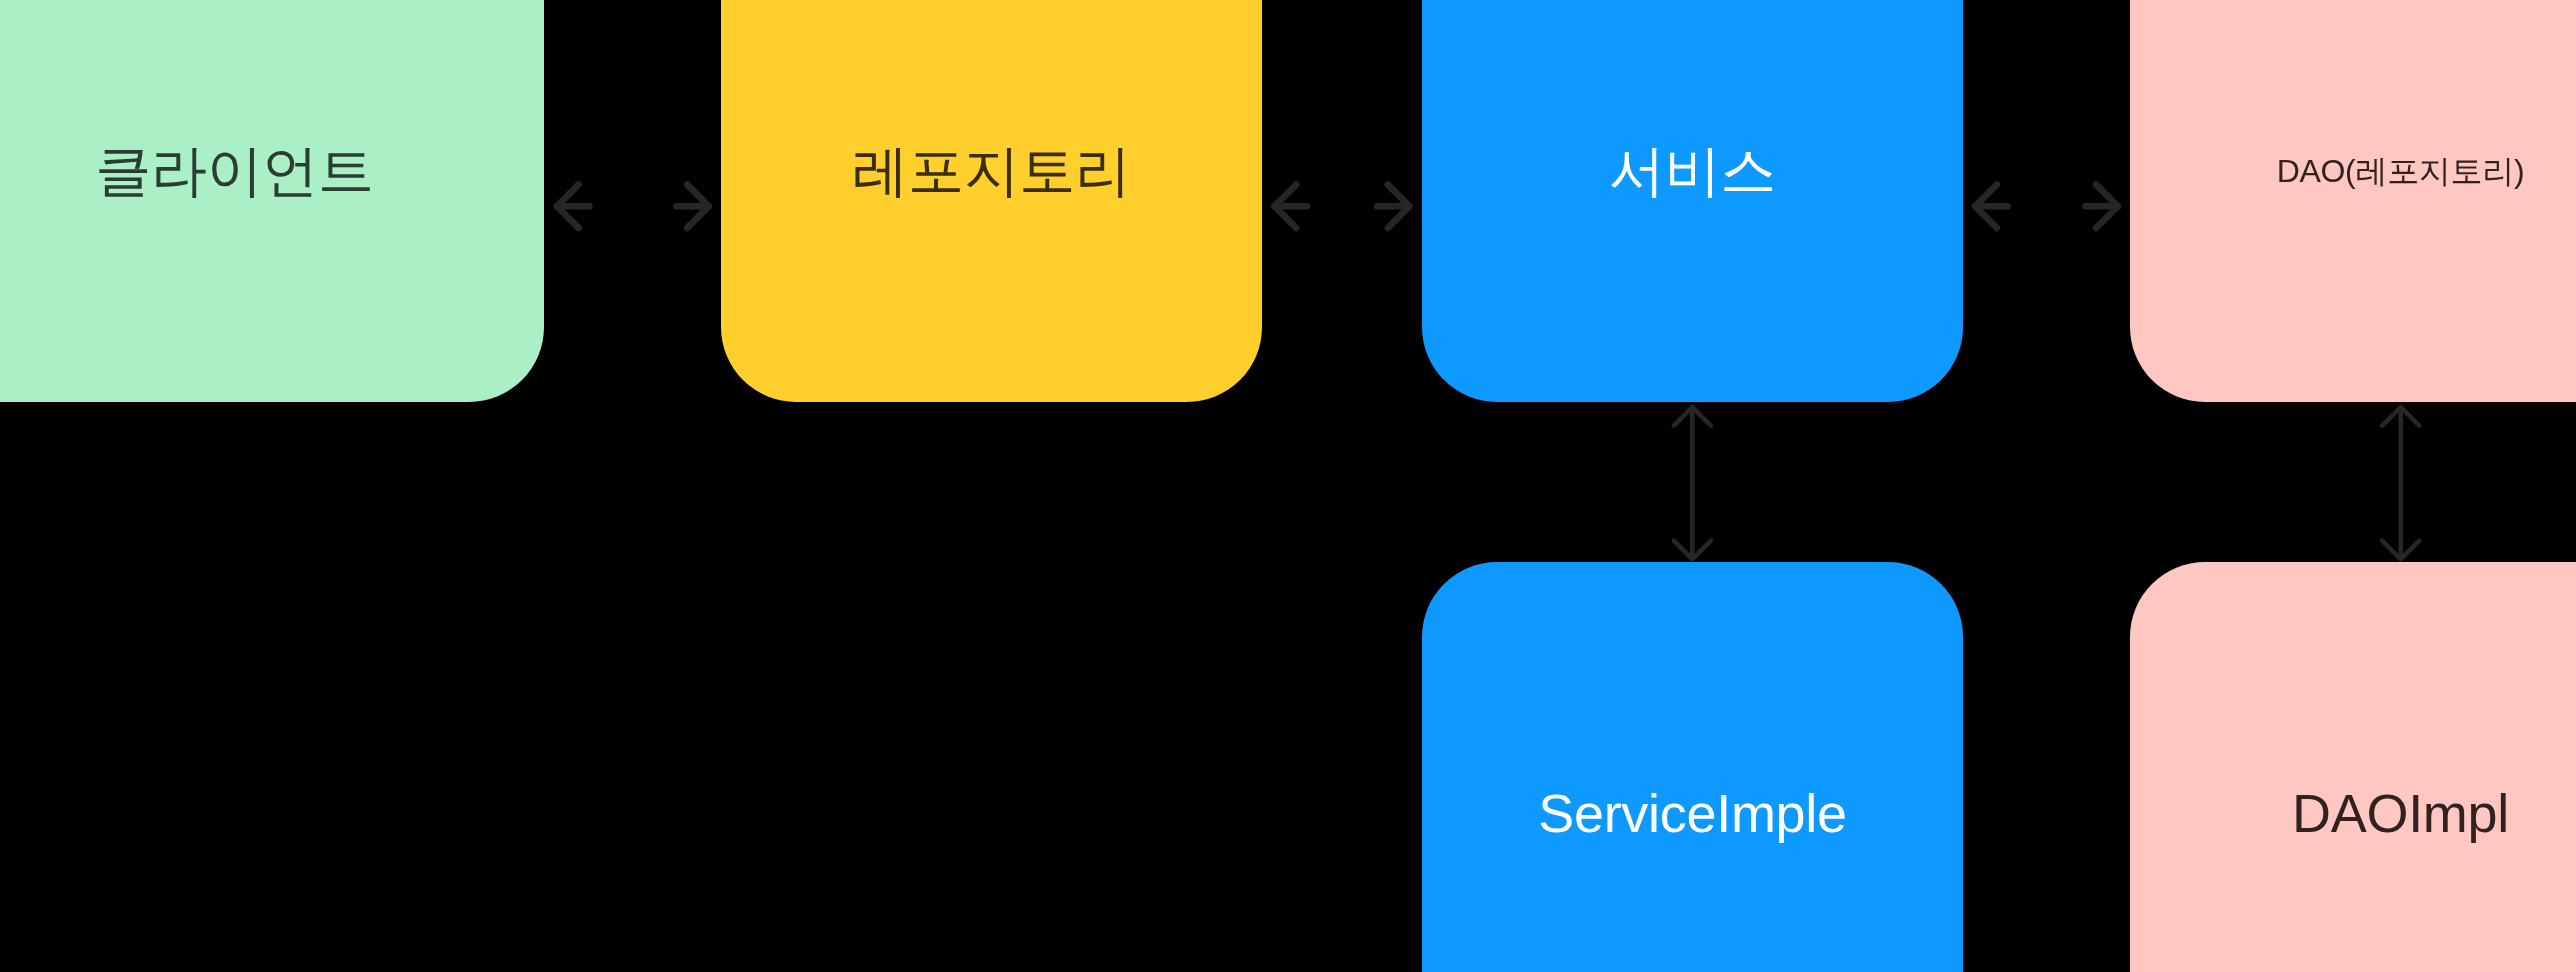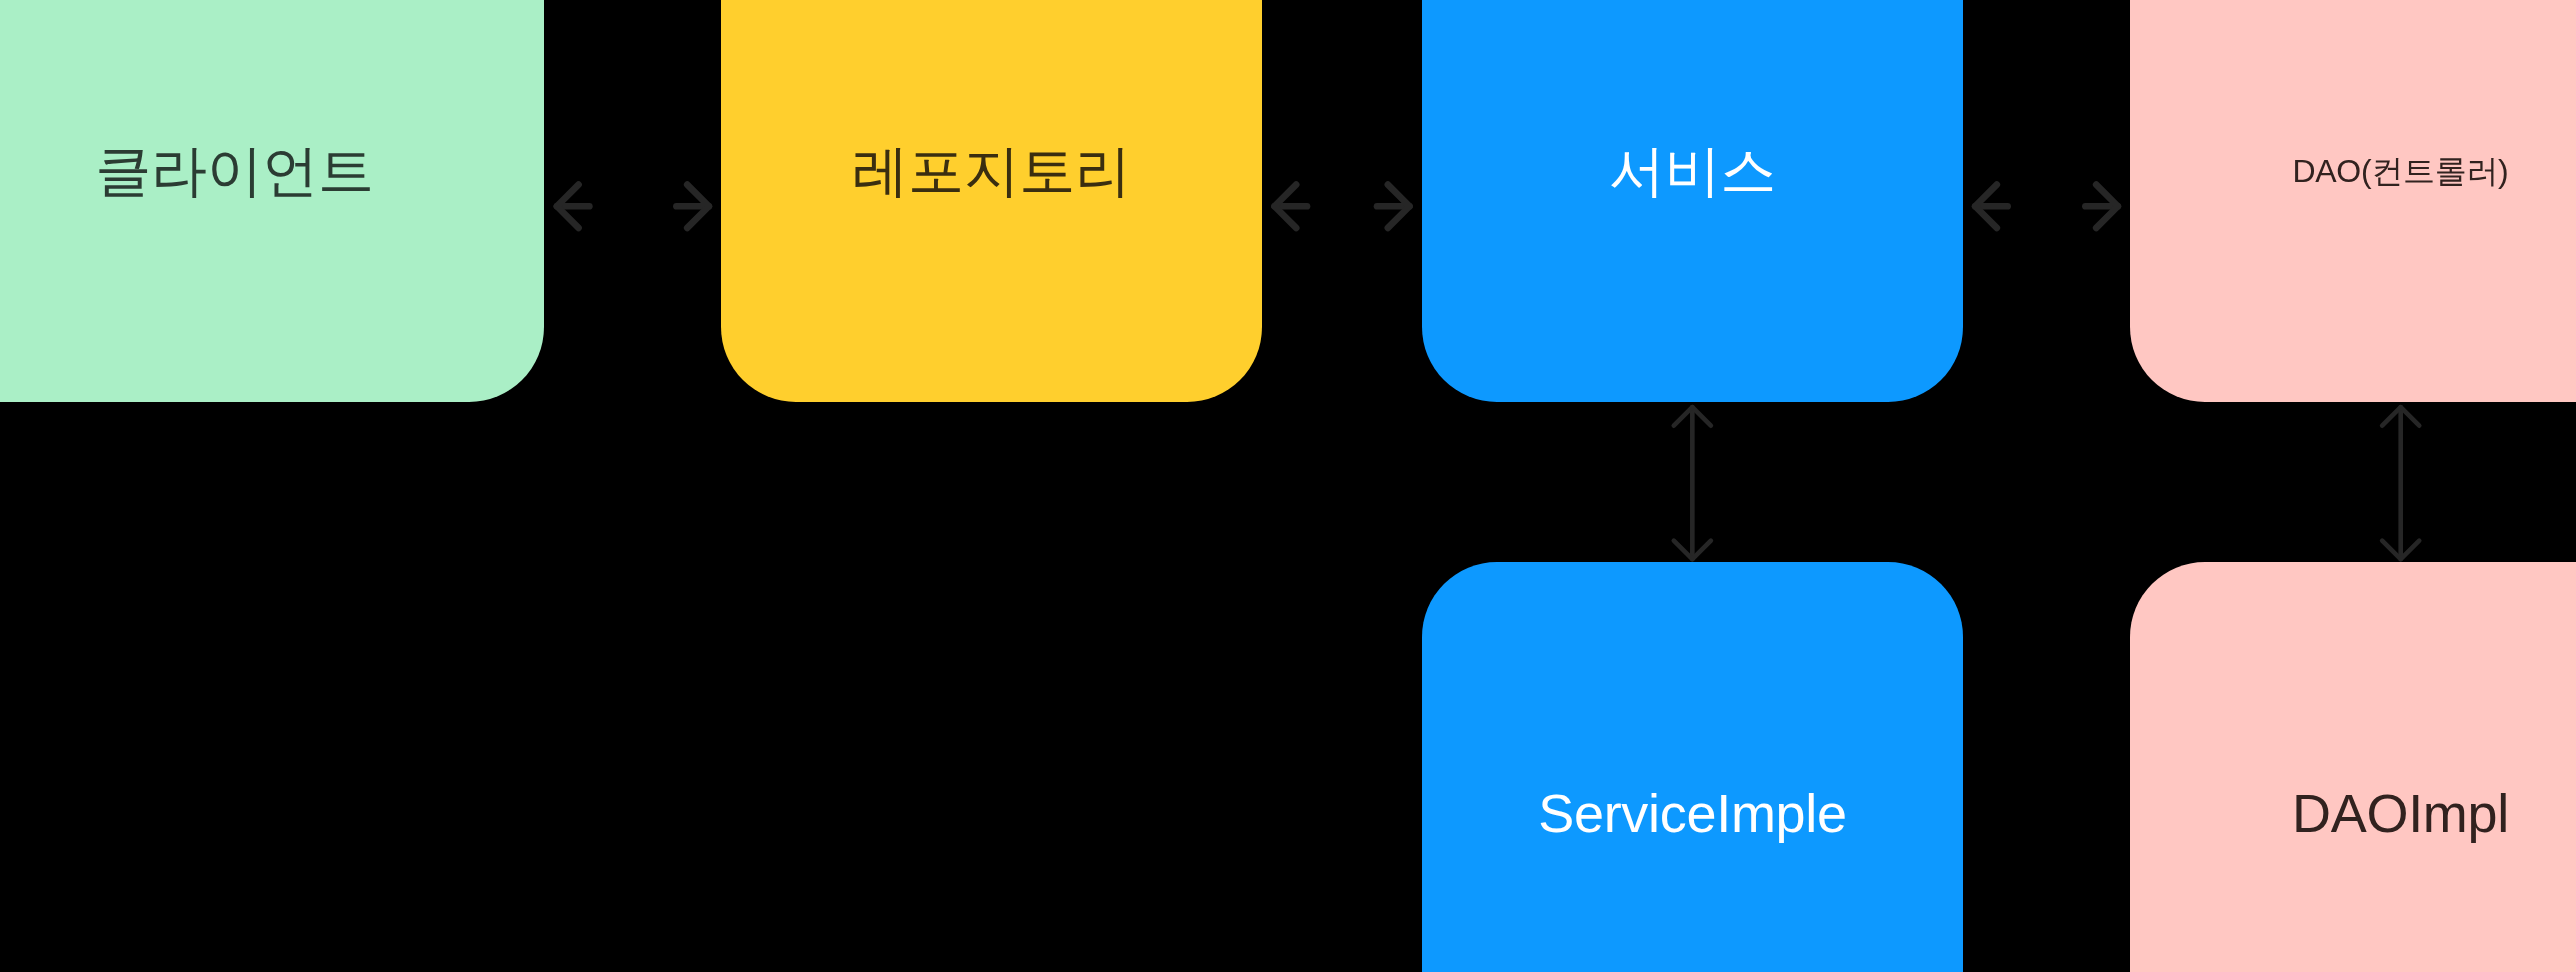--- a/index.html
+++ b/index.html
@@ -103,21 +103,21 @@
       <div class="node theme-green size-lg" style="left: -75px; top: -75px; width: 619px; height: 477px;">
         <span class="node-label">클라이언트</span>
       </div>
       <div class="node theme-yellow size-lg" style="left: 721px; top: -75px; width: 541px; height: 477px;">
         <span class="node-label">레포지토리</span>
       </div>
       <div class="node theme-blue size-lg" style="left: 1422px; top: -75px; width: 541px; height: 477px;">
         <span class="node-label">서비스</span>
       </div>
       <div class="node theme-pink size-sm" style="left: 2130px; top: -75px; width: 541px; height: 477px;">
-        <span class="node-label">DAO(컨트롤러)</span>
+        <span class="node-label">DAO(레포지토리)</span>
       </div>
       <div class="node theme-blue size-md" style="left: 1422px; top: 562px; width: 541px; height: 486px;">
         <span class="node-label">ServiceImple</span>
       </div>
       <div class="node theme-pink size-md" style="left: 2130px; top: 562px; width: 541px; height: 486px;">
         <span class="node-label">DAOImpl</span>
       </div>
     </div>
 
 </div>

